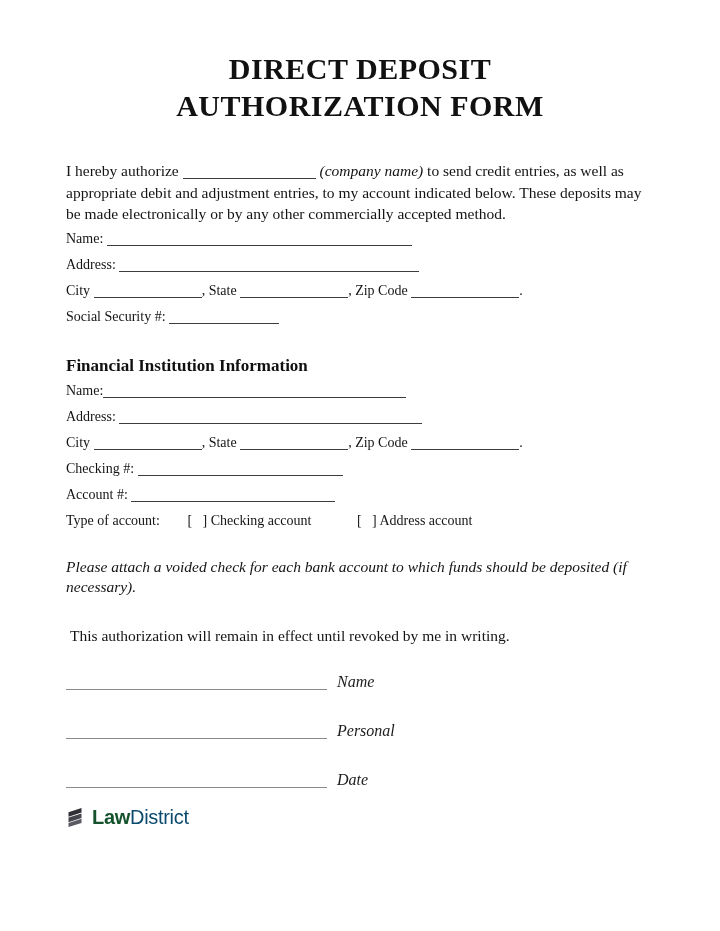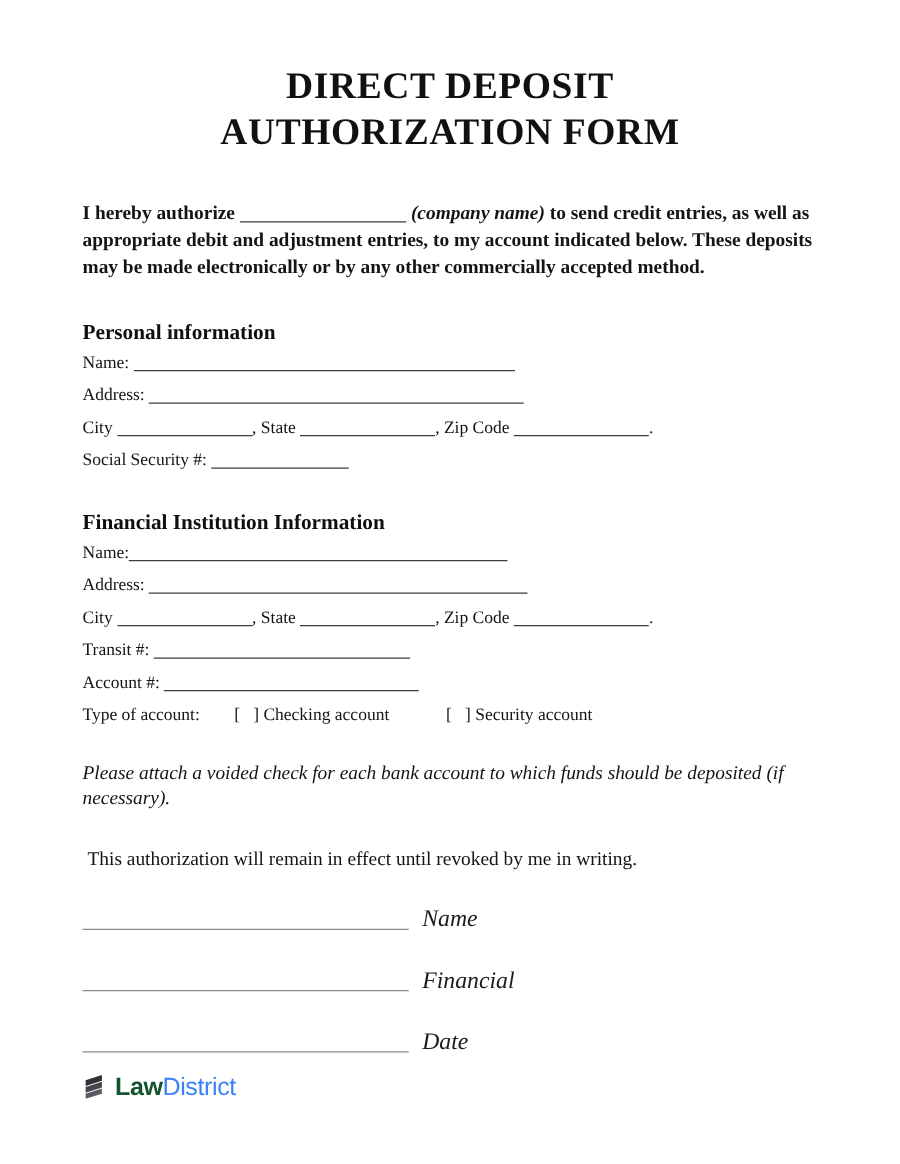--- a/index.html
+++ b/index.html
@@ -18,21 +18,21 @@
     text-align: center;
     font-size: 30px; font-weight: bold;
     line-height: 37px; letter-spacing: 0.5px;
     color: #111111;
   }
   .title .title-line { display: block; }
 
   
   .intro {
     margin: 36px 0 0 0;
-    font-size: 15.5px; line-height: 21.5px; font-weight: bold;
+    font-size: 15.5px; line-height: 21.5px;
   }
   .it { font-style: italic; }
 
   
   .sec {
     margin: 0; font-size: 17px; font-weight: bold; color: #101010;
     line-height: 22px;
   }
   .sec-personal { margin-top: 30px; }
   .sec-financial { margin-top: 26px; }
@@ -61,56 +61,55 @@
   .w-account { width: 204px; }
 
   .gap-a { margin-left: 24px; }
   .gap-b { margin-left: 42px; }
 
   
   .note { margin: 24px 0 0 0; font-size: 15.5px; line-height: 20px; font-style: italic; }
   .revoke { margin: 29px 0 0 4px; font-size: 15.5px; line-height: 20px; }
 
   
-  .sig-row { height: 20px; font-size: 19px; white-space: nowrap; }
+  .sig-row { height: 20px; font-size: 16px; white-space: nowrap; }
   .sig-row-first { margin-top: 27px; }
   .sig-row + .sig-row { margin-top: 29px; }
   .sig-line {
     width: 261px;
     border-bottom: 1.5px solid #8b8b8b;
     height: 14px;
   }
   .sig-label { font-style: italic; margin-left: 6px; color: #1c1c1c; }
 
   
   .footer { margin-top: 14px; display: flex; align-items: center; }
   .brand-icon { display: inline-block; margin-right: 5px; }
   .brand-text {
     font-family: "Liberation Sans", "DejaVu Sans", sans-serif;
     font-size: 20px; letter-spacing: -0.3px; color: #2c2c31;
   }
   .brand-text .bold-part { font-weight: bold; color: #14532d; }
-  .brand-text .reg-part { font-weight: normal; color: #3b82f6; }
+  .brand-text .reg-part { font-weight: normal; color: #0c4a6e; }
 </style>
 </head>
 <body>
 
 <div class="page">
 
   <h1 class="title">
     <span class="title-line">DIRECT DEPOSIT</span>
     <span class="title-line">AUTHORIZATION FORM</span>
   </h1>
 
   <p class="intro"><span>I hereby authorize</span>
     <span class="bl w-company"></span>
     <span class="it">(company name)</span>
     <span>to send credit entries, as well as appropriate debit and adjustment entries, to my account indicated below. These deposits may be made electronically or by any other commercially accepted method.</span></p>
 
-  <h2 class="sec sec-personal">Personal information</h2>
 
   <div class="row">
     <span>Name:</span>
     <span class="bl w-pname"></span>
   </div>
   <div class="row">
     <span>Address:</span>
     <span class="bl w-paddr"></span>
   </div>
   <div class="row">
@@ -133,46 +132,46 @@
     <span>Address:</span>
     <span class="bl w-faddr"></span>
   </div>
   <div class="row">
     <span>City</span>
     <span class="bl w-city"></span><span>, State</span>
     <span class="bl w-state"></span><span>, Zip Code</span>
     <span class="bl w-zip"></span><span>.</span>
   </div>
   <div class="row">
-    <span>Transit #:</span>
+    <span>Checking #:</span>
     <span class="bl w-transit"></span>
   </div>
   <div class="row">
     <span>Account #:</span>
     <span class="bl w-account"></span>
   </div>
   <div class="row">
     <span>Type of account:</span>
     <span class="gap-a">[&nbsp;&nbsp;&nbsp;]</span>
     <span>Checking account</span>
     <span class="gap-b">[&nbsp;&nbsp;&nbsp;]</span>
-    <span>Security account</span>
+    <span>Address account</span>
   </div>
 
   <p class="note">Please attach a voided check for each bank account to which funds should be deposited (if necessary).</p>
 
   <p class="revoke">This authorization will remain in effect until revoked by me in writing.</p>
 
   <div class="sig-row sig-row-first">
     <span class="bl sig-line"></span>
     <span class="sig-label">Name</span>
   </div>
   <div class="sig-row">
     <span class="bl sig-line"></span>
-    <span class="sig-label">Financial</span>
+    <span class="sig-label">Personal</span>
   </div>
   <div class="sig-row">
     <span class="bl sig-line"></span>
     <span class="sig-label">Date</span>
   </div>
 
   <div class="footer">
     <span class="brand-icon">
       <svg width="21" height="22" viewBox="0 0 21 22" aria-hidden="true">
         <g fill="#2f2f35">

